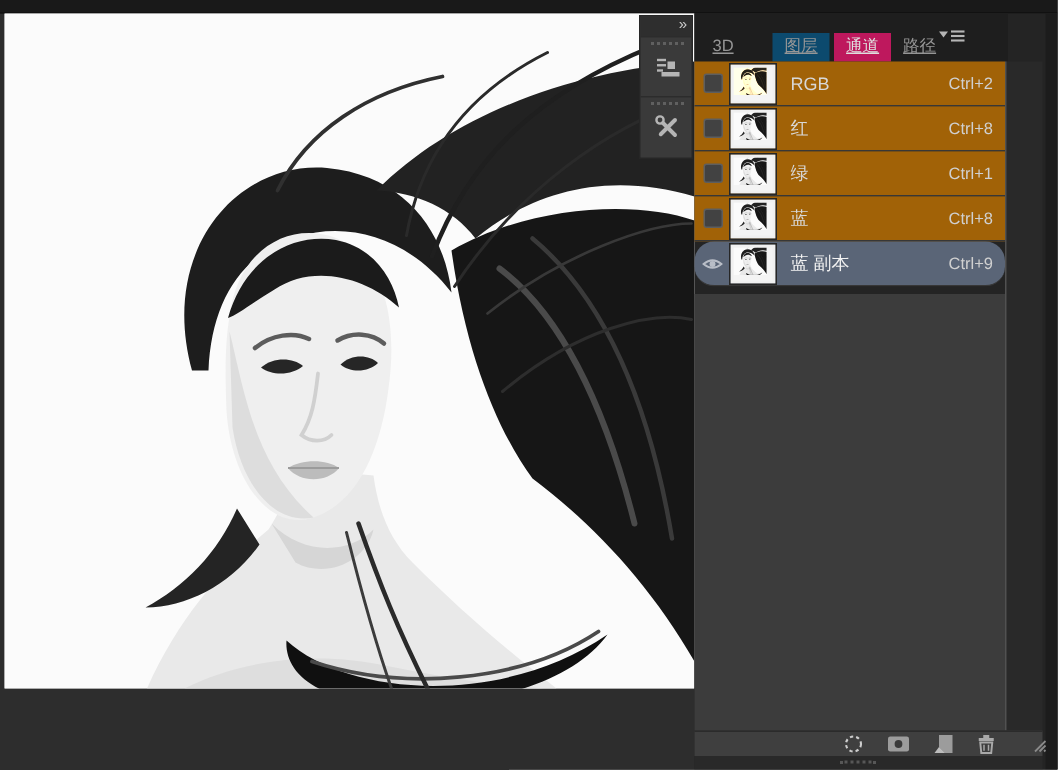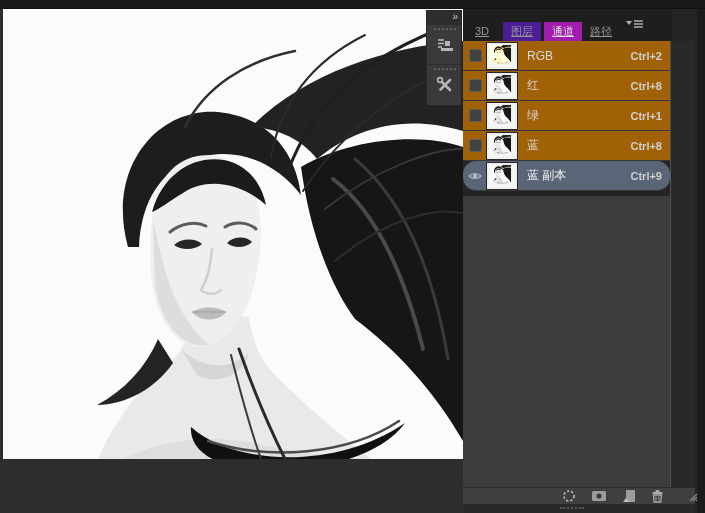--- a/index.html
+++ b/index.html
@@ -23,35 +23,35 @@
   .dock-header { height:13px; background:#2e2e2e; color:#c9c9c9; font-size:10px; line-height:11px; text-align:right; padding-right:4px; letter-spacing:-1px; }
   .dock-btn { height:40px; border-top:1px solid #2c2c2c; position:relative; cursor:pointer; }
   .dock-grip { position:absolute; top:3px; left:7px; width:22px; border-top:2px dotted #606060; }
   .dock-btn svg { position:absolute; left:9px; top:11px; }
 
   
   .panel { position:absolute; left:463px; top:9px; width:232px; height:495px; }
   .panel-header { position:absolute; left:0; top:0; width:209px; height:32px; background:#1e1e1e; }
   .tabs { position:absolute; left:4px; bottom:0; display:flex; align-items:flex-end; height:19px; }
   .tab { color:#969696; font-size:11px; line-height:18px; padding:0 8px; height:19px; cursor:pointer; white-space:nowrap;text-decoration:underline; }
-  .tab.semi { background:#4c1d95; margin-left:6px; }
-  .tab.active { background:#a21caf; color:#dedede; margin-left:3px; }
+  .tab.semi { background:#0c4a6e; margin-left:18px; }
+  .tab.active { background:#be185d; color:#dedede; margin-left:3px; }
   .panel-menu { position:absolute; right:28px; top:9px; width:18px; height:12px; cursor:pointer; }
 
   .rows { position:absolute; left:0; top:32px; width:207px; }
   .ch-row { height:30px; background:#a16207; border-bottom:1px solid #373737; display:flex; align-items:center; cursor:pointer; }
   .ch-row.selected { background:#5a6577;border-radius:13px; }
   .eye-cell { width:24px; display:flex; justify-content:center; align-items:center; }
   .eyebox { width:13px; height:13px; border:1px solid #5e5e5e; border-radius:2px; background:#424242; }
   .thumb { width:30px; height:26px; background:#f4f4f4; border:2px solid #f0f0f0; outline:1px solid #262626; overflow:hidden; flex:none; }
   .thumb svg { display:block; width:26px; height:22px; }
   .thumb-rgb svg { filter:sepia(.55) saturate(1.7); }
   .ch-label { flex:1; margin-left:10px; color:#d8d8d8; font-size:12px; white-space:nowrap; overflow:hidden; }
   .ch-row.selected .ch-label { color:#f2f2f2; }
-  .ch-shortcut { margin-right:8px; color:#d0d0d0; font-size:11px;font-weight:bold; }
+  .ch-shortcut { margin-right:8px; color:#d0d0d0; font-size:11px; }
 
   .panel-body { position:absolute; left:0; top:187px; width:207px; height:291px; background:#3c3c3c; }
   .gutter { position:absolute; left:207px; top:32px; width:25px; height:446px; background:#292929; border-left:1px solid #515151; }
 
   .panel-toolbar { position:absolute; left:0; top:478px; width:232px; height:17px; background:#3f3f3f; border-top:1px solid #2b2b2b;
                    display:flex; align-items:center; }
   .tb-icon { width:16px; height:14px; display:flex; align-items:center; justify-content:center; cursor:pointer; }
   .tb-sp { margin-left:99px; }
   .tb-gap { margin-left:15px; }
   .tb-grip { margin-left:22px; cursor:nwse-resize; }

